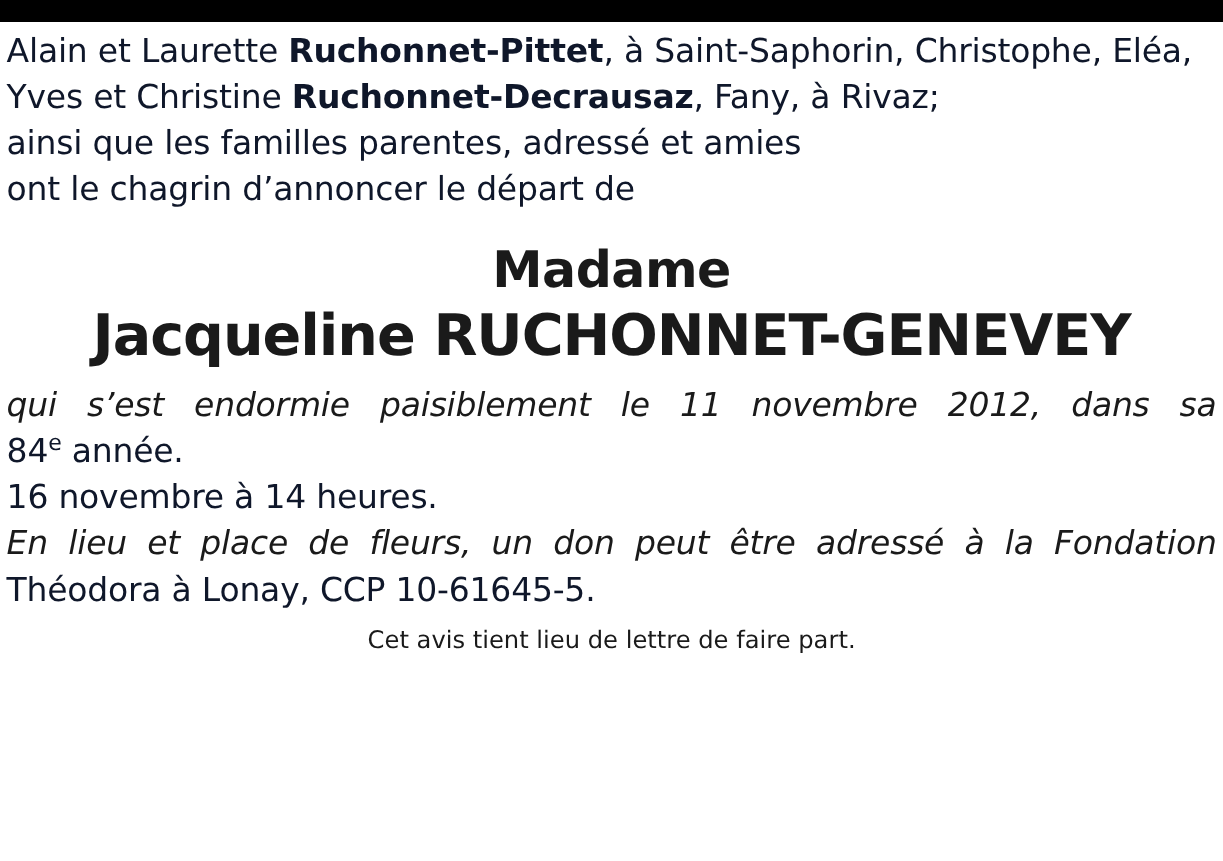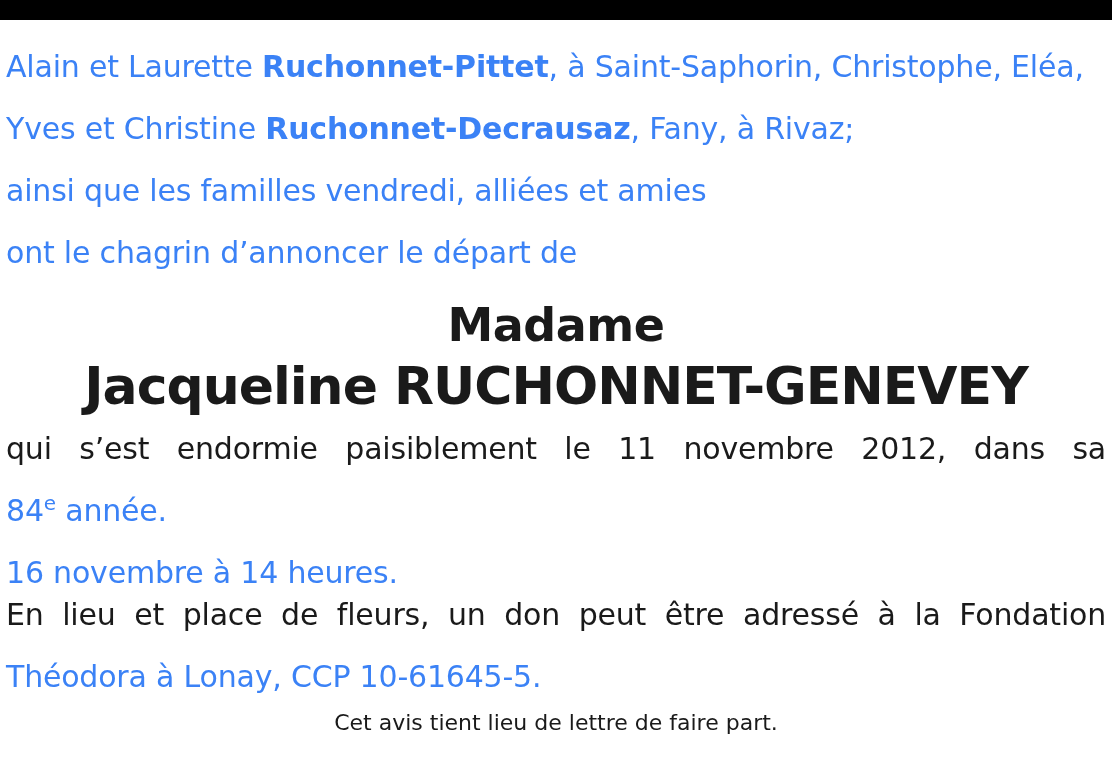--- a/index.html
+++ b/index.html
@@ -35,22 +35,21 @@
     left: 0;
     width: 1112px;
     padding: 0 6px;
     box-sizing: border-box;
   }
   .line {
     font-size: 30px;
     line-height: 42px;
     letter-spacing: -0.2px;
     white-space: pre-wrap;
-    color: #3b82f6;
-    margin-top: 20px;
+    color: #0f172a;
   }
   .line .bold {
     font-weight: bold;
   }
   .indent-line {
     padding-left: 38px;
   }
   .name-block {
     text-align: center;
     margin-top: 22px;
@@ -71,20 +70,21 @@
   .just {
     text-align: justify;
     text-align-last: left;
     font-size: 30px;
     line-height: 42px;
     letter-spacing: -0.2px;
   }
   .just-full {
     text-align: justify;
     text-align-last: justify;
+    font-style: italic;
   }
   .sup {
     font-size: 20px;
     vertical-align: super;
     line-height: 0;
   }
   .centered {
     text-align: center;
     font-size: 22px;
     line-height: 42px;
@@ -101,21 +101,21 @@
 
   <div class="top-bar"></div>
 
   <div class="content">
 
     <div class="line"><span>Alain et Laurette </span><span class="bold">Ruchonnet-Pittet</span><span>, à Saint-Saphorin, Christophe, Eléa,</span></div>
 
 
     <div class="line"><span>Yves et Christine </span><span class="bold">Ruchonnet-Decrausaz</span><span>, Fany, à Rivaz;</span></div>
 
-    <div class="line">ainsi que les familles vendredi, alliées et amies</div>
+    <div class="line">ainsi que les familles parentes, adressé et amies</div>
 
     <div class="line">ont le chagrin d’annoncer le départ de</div>
 
     <div class="name-block">
       <div class="madame">Madame</div>
       <div class="fullname">Jacqueline RUCHONNET-GENEVEY</div>
     </div>
 
     <div class="just just-full para">qui s’est endormie paisiblement le 11 novembre 2012, dans sa</div>
     <div class="line"><span>84</span><span class="sup">e</span><span> année.</span></div>

